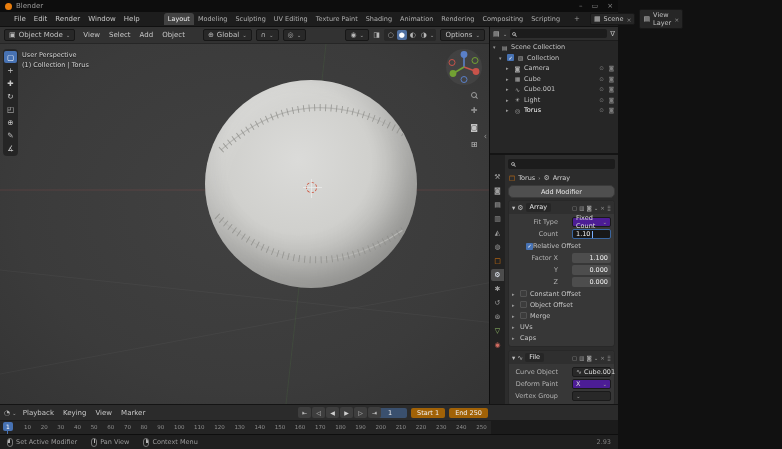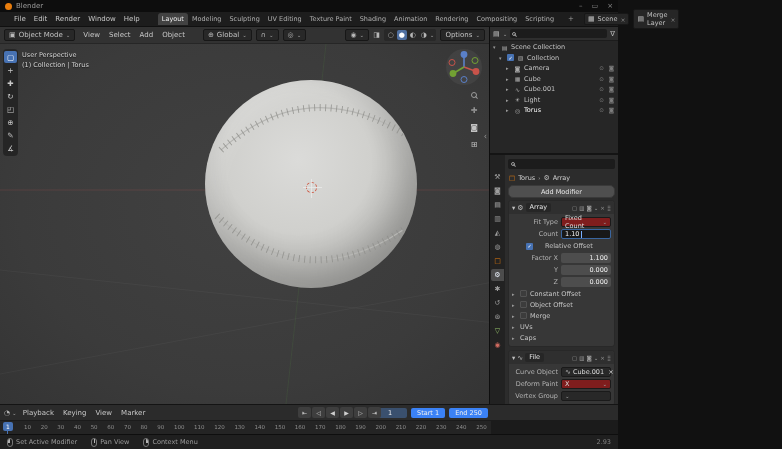--- a/index.html
+++ b/index.html
@@ -10,21 +10,21 @@
 
   
   .titlebar{height:12px;background:#0d0d0d;display:flex;align-items:center;gap:4px;padding:0 5px;font-size:7px;color:#9a9a9a}
   .blender-dot{width:7px;height:7px;border-radius:50%;background:#e87d0d;display:inline-block}
   .win-controls{margin-left:auto;display:flex;gap:9px;font-size:7px;color:#8a8a8a}
 
   
   .menubar{height:15px;background:#1d1d1d;display:flex;align-items:center;gap:6px;padding:0 4px;font-size:7px;border-bottom:1px solid #101010}
   .menubar [data-bind-list] {display:flex}
   .menu-item{padding:1px 4px;border-radius:2px;color:#c8c8c8;white-space:nowrap}
-  .workspaces{display:flex;margin-left:8px}
+  .workspaces{display:flex;margin-left:14px}
   .ws-tab{padding:2px 4px;font-size:6.5px;color:#b0b0b0;border-radius:3px 3px 0 0;white-space:nowrap}
   .workspaces .ws-tab:first-child{background:#424242;color:#ededed}
   .ws-plus{padding:2px 4px;font-size:7px;color:#9a9a9a}
   .topbar-right{margin-left:auto;display:flex;gap:4px;align-items:center}
   .chip{display:flex;align-items:center;gap:3px;background:#262626;border:1px solid #171717;border-radius:2px;padding:1px 3px;font-size:6.5px}
   .chip .x{color:#8a8a8a;font-size:6px}
 
   
   .main{flex:1;display:flex;min-height:0}
 
@@ -86,42 +86,42 @@
   .prop-search{flex:1;height:10px;background:#1c1c1c;border-radius:2px;display:flex;align-items:center;gap:3px;padding:0 3px}
   .breadcrumb{display:flex;align-items:center;gap:3px;height:13px;padding:0 1px;color:#cfcfcf}
   .bc-obj{color:#e87d0d;font-size:6.5px}
   .add-modifier{height:13px;background:#4f4f4f;border:1px solid #3a3a3a;border-radius:5px;display:flex;align-items:center;justify-content:center;color:#e6e6e6;margin:1px 0 2px}
   .panel{background:#373737;border:1px solid #282828;border-radius:3px;margin-bottom:3px}
   .panel-header{height:13px;background:#2f2f2f;display:flex;align-items:center;gap:2px;padding:0 3px;border-radius:3px 3px 0 0}
   .panel-header .name{background:#262626;border-radius:2px;padding:0 4px;color:#e4e4e4;line-height:9px}
   .panel-header .sp{flex:1}
   .panel-header .tg{font-size:5.5px;color:#9a9a9a}
   .panel-body{padding:2px 3px 3px}
-  .prow{display:flex;align-items:center;height:12px;gap:3px}
+  .prow{display:flex;align-items:center;height:12px;gap:14px}
   .plabel{width:46px;text-align:right;color:#b2b2b2;flex-shrink:0;white-space:nowrap}
   .pfield{flex:1;height:10px;border-radius:2px;display:flex;align-items:center;padding:0 3px;gap:2px;min-width:0}
-  .f-drop{background:#7f1d1d;border:1px solid #1a1a1a;color:#dcdcdc}
+  .f-drop{background:#4c1d95;border:1px solid #1a1a1a;color:#dcdcdc}
   .f-drop .sp{flex:1}
   .f-num{background:#4d4d4d;color:#f0f0f0;justify-content:flex-end}
   .f-edit{background:#181818;border:1px solid #3a66a0;color:#f0f0f0}
   .caret{width:1px;height:7px;background:#7ab0ff}
-  .check-row{padding-left:14px;gap:12px}
+  .check-row{padding-left:14px;gap:0}
   .sec-row{display:flex;align-items:center;gap:3px;height:11px;color:#c6c6c6}
   .sec-row .t-arrow{font-size:5px;color:#9a9a9a;width:5px}
   .obj-field{background:#282828;border:1px solid #1a1a1a;color:#dcdcdc}
   .obj-field .sp{flex:1}
 
   
   .timeline{height:30px;background:#2b2b2b;border-top:1px solid #141414;display:flex;flex-direction:column}
   .tl-header{height:15px;display:flex;align-items:center;gap:2px;padding:0 4px;font-size:7px;position:relative}
   .tl-header [data-bind-list]{display:flex;gap:1px}
   .transport{position:absolute;left:298px;top:2px;display:flex;gap:1px}
   .transport span{width:13px;height:11px;background:#3e3e3e;border-radius:2px;display:flex;align-items:center;justify-content:center;font-size:6px;color:#d0d0d0}
   .frame-group{margin-left:auto;margin-right:126px;display:flex;gap:4px;align-items:center}
-  .ffield{background:#3b82f6;border-radius:2px;padding:1px 6px;font-size:6.5px;color:#f0f0f0;white-space:nowrap}
+  .ffield{background:#a16207;border-radius:2px;padding:1px 6px;font-size:6.5px;color:#f0f0f0;white-space:nowrap}
   .ffield.cur{background:#3a506e;min-width:34px;text-align:center}
   .tl-ruler{flex:1;background:#242424;position:relative;border-top:1px solid #1b1b1b}
   .ticks{position:absolute;left:24px;right:131px;top:3px;display:flex;justify-content:space-between;font-size:5.5px;color:#8e8e8e}
   .ruler-out{position:absolute;right:0;top:0;bottom:0;width:127px;background:rgba(0,0,0,.25)}
   .playhead{position:absolute;left:3px;top:1px;background:#4772b3;color:#fff;border-radius:2px;padding:0 3px;font-size:6px;line-height:9px;z-index:2}
   .playhead-line{position:absolute;left:7px;top:9px;bottom:0;width:1px;background:#4772b3}
 
   
   .statusbar{height:15px;background:#1f1f1f;border-top:1px solid #0e0e0e;display:flex;align-items:center;gap:14px;padding:0 7px;font-size:6.5px;color:#9c9c9c}
   .hint{display:flex;align-items:center;gap:3px}
@@ -169,21 +169,21 @@
       </div>
     <span class="ws-plus" data-bind="icons.plus">+</span>
     <div class="topbar-right">
       <div class="chip">
         <span class="icon-g" data-bind="icons.scene_chip">▦</span>
         <span data-bind="menubar.scene">Scene</span>
         <span class="x" data-bind="icons.close">×</span>
       </div>
       <div class="chip">
         <span class="icon-g" data-bind="icons.viewlayer_chip">▤</span>
-        <span data-bind="menubar.view_layer">Merge Layer</span>
+        <span data-bind="menubar.view_layer">View Layer</span>
         <span class="x" data-bind="icons.close">×</span>
       </div>
     </div>
   </div>
 
   <div class="main">
 
     <div class="viewport">
       <div class="vp-header">
         <div class="dropdown">

